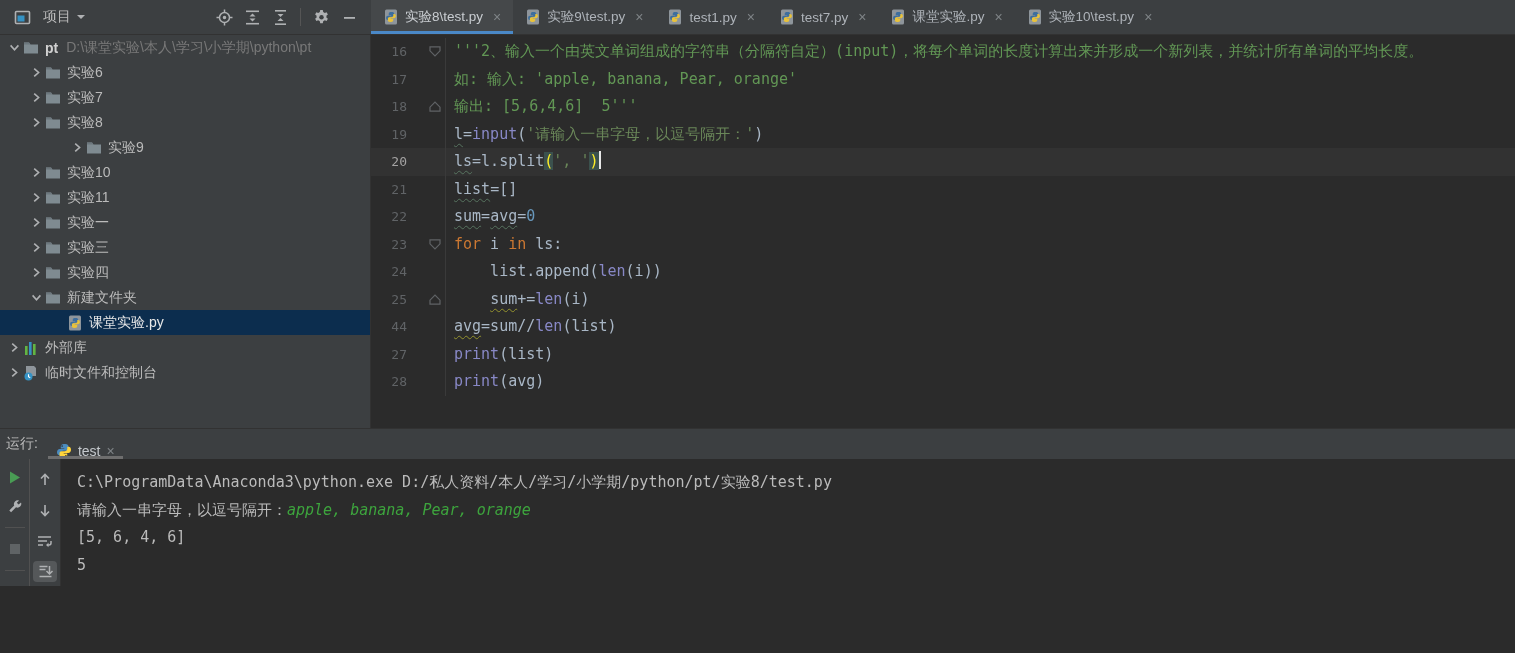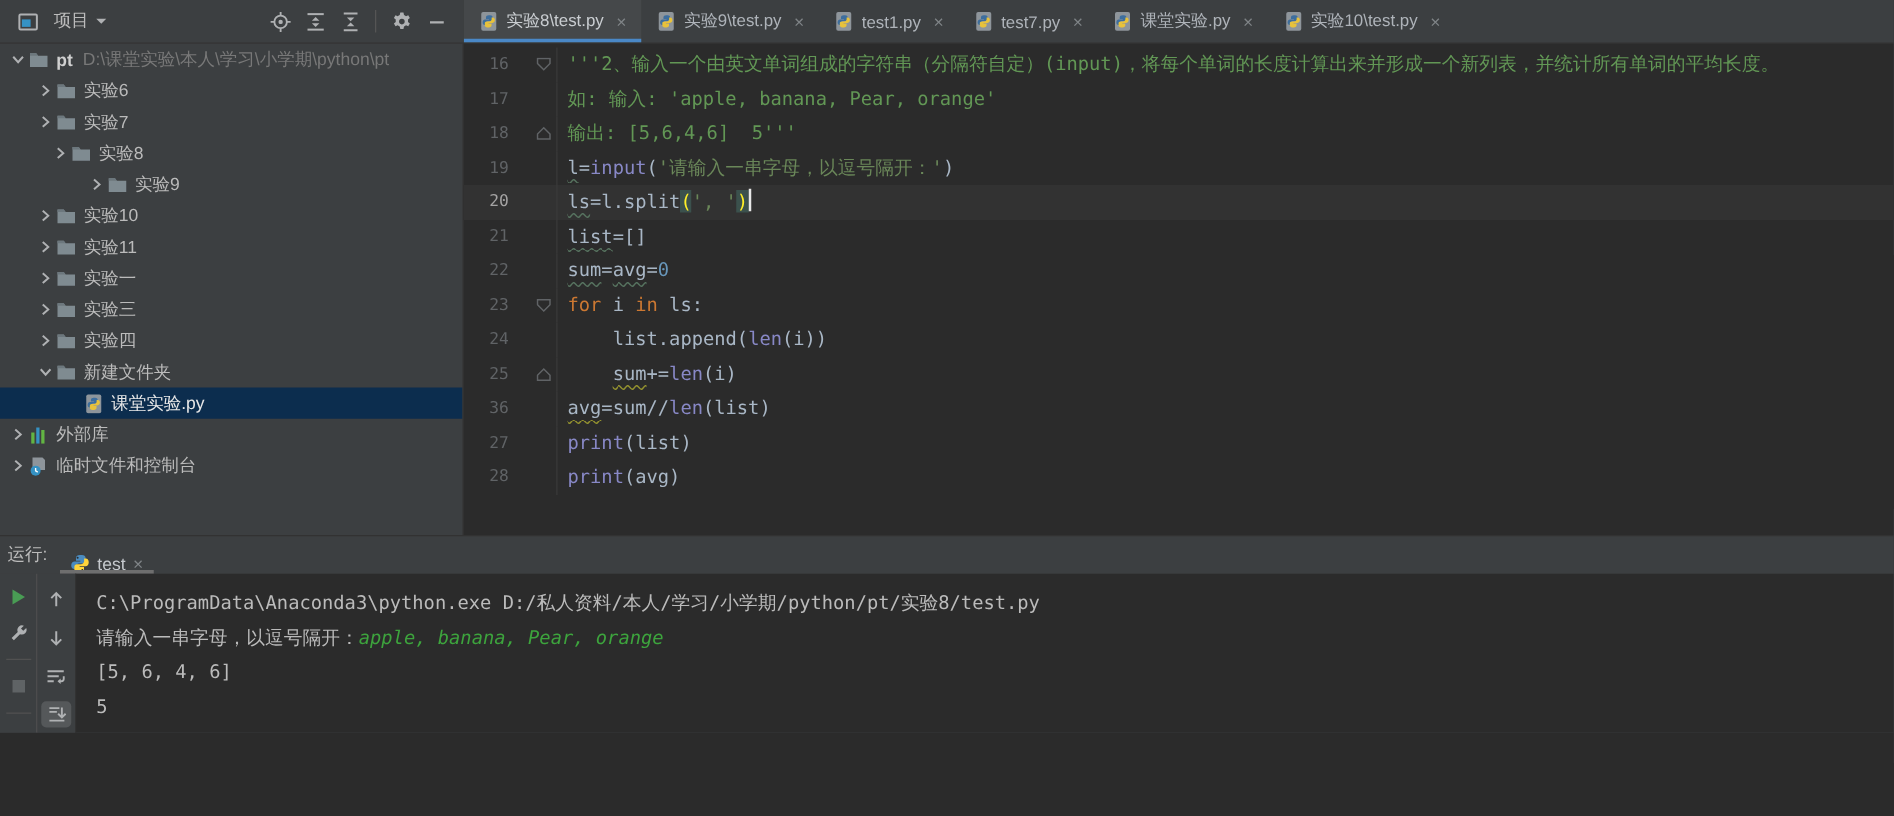--- a/index.html
+++ b/index.html
@@ -244,21 +244,21 @@
           </svg>
         </span>
         <span class="tico">
           <svg width="16" height="14" viewBox="0 0 16 14">
             <path fill="#7F8B91" d="M1 1.5h5l1.5 2H15v9H1z"></path>
             <path fill="#6C777D" d="M1 1.5h5l1.5 2H1z"></path>
           </svg>
         </span>
         <span class="nm">实验7</span>
       </div>
-      <div class="trow" style="padding-left: 40px;">
+      <div class="trow" style="padding-left: 28px;">
         <span class="chev">
           <svg width="11" height="11" viewBox="0 0 11 11">
             <path d="M3.2 1.6l4.4 3.9-4.4 3.9" stroke="#AFB1B3" stroke-width="1.6" fill="none"></path>
           </svg>
         </span>
         <span class="tico">
           <svg width="16" height="14" viewBox="0 0 16 14">
             <path fill="#7F8B91" d="M1 1.5h5l1.5 2H15v9H1z"></path>
             <path fill="#6C777D" d="M1 1.5h5l1.5 2H1z"></path>
           </svg>
@@ -490,21 +490,21 @@
           <span class="fold">
             <svg width="12" height="11" viewBox="0 0 12 11">
               <path d="M1 10.2h10v-4L6 1.2 1 6.2z" fill="none" stroke="#606366" stroke-width="1.2"></path>
             </svg>
           </span>
         </div>
         <div class="code-text"><span class="pl">    </span><span class="pl wavy2">sum</span><span class="pl">+=</span><span class="fn">len</span><span class="pl">(i)</span></div>
       </div>
       <div class="code-line">
         <div class="gutter">
-          <span class="ln">36</span>
+          <span class="ln">44</span>
           <span class="fold"></span>
         </div>
         <div class="code-text"><span class="pl wavy2">avg</span><span class="pl">=sum//</span><span class="fn">len</span><span class="pl">(list)</span></div>
       </div>
       <div class="code-line">
         <div class="gutter">
           <span class="ln">27</span>
           <span class="fold"></span>
         </div>
         <div class="code-text"><span class="fn">print</span><span class="pl">(list)</span></div>

